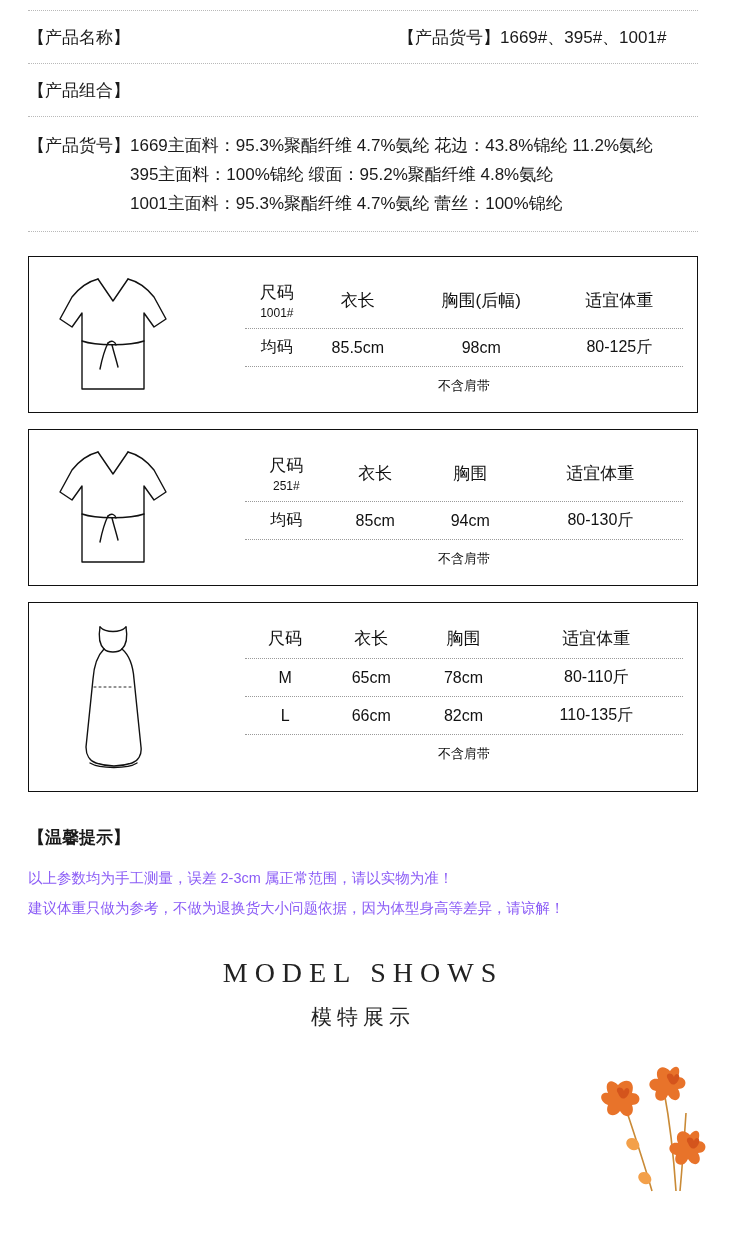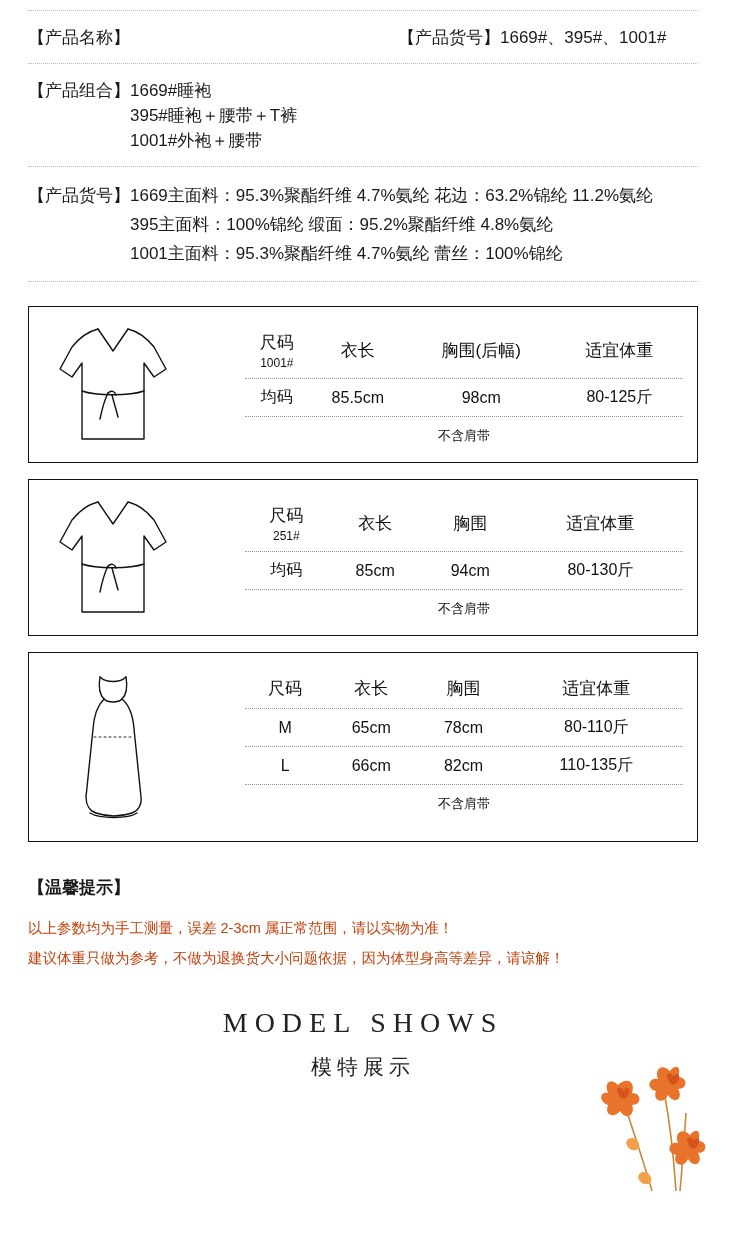--- a/index.html
+++ b/index.html
@@ -85,21 +85,21 @@
   }
   .foot-note {
     text-align: center;
     font-size: 13px;
     color: #111;
     padding-top: 10px;
   }
 
   .tips { padding: 18px 28px 0 28px; }
   .tips-title { font-size: 17px; font-weight: bold; margin-bottom: 14px; }
-  .tips-line { font-size: 14.5px; line-height: 30px; color: #c2410c; }
+  .tips-line { font-size: 14.5px; line-height: 30px; color: #8b5cf6; }
 
   .model-shows {
     text-align: center;
     margin-top: 34px;
   }
   .ms-en {
     font-size: 28px;
     letter-spacing: 7px;
     color: #222;
     font-family: "Liberation Serif", "DejaVu Serif", serif;
@@ -139,31 +139,28 @@
         <span class="lab">【产品货号】</span>
         <span class="val">1669#、395#、1001#</span>
       </div>
     </div>
 
     <div class="dotline" style="margin:0;"></div>
 
     <div class="spec-row">
       <div class="spec-right">
         <span class="lab">【产品组合】</span>
-        <span class="val">1669#睡袍
-395#睡袍＋腰带＋T裤
-1001#外袍＋腰带</span>
       </div>
     </div>
 
     <div class="dotline" style="margin:0;"></div>
 
     <div class="material-row">
       <span class="lab">【产品货号】</span>
-      <span class="material-lines">1669主面料：95.3%聚酯纤维 4.7%氨纶  花边：63.2%锦纶 11.2%氨纶
+      <span class="material-lines">1669主面料：95.3%聚酯纤维 4.7%氨纶  花边：43.8%锦纶 11.2%氨纶
 395主面料：100%锦纶 缎面：95.2%聚酯纤维 4.8%氨纶
 1001主面料：95.3%聚酯纤维 4.7%氨纶 蕾丝：100%锦纶</span>
     </div>
 
     <div class="dotline" style="margin:0;"></div>
   </div>
 
   <div class="table-card tc-first">
     <div class="fig-cell">
       <svg width="150" height="135" viewBox="0 0 150 135">

